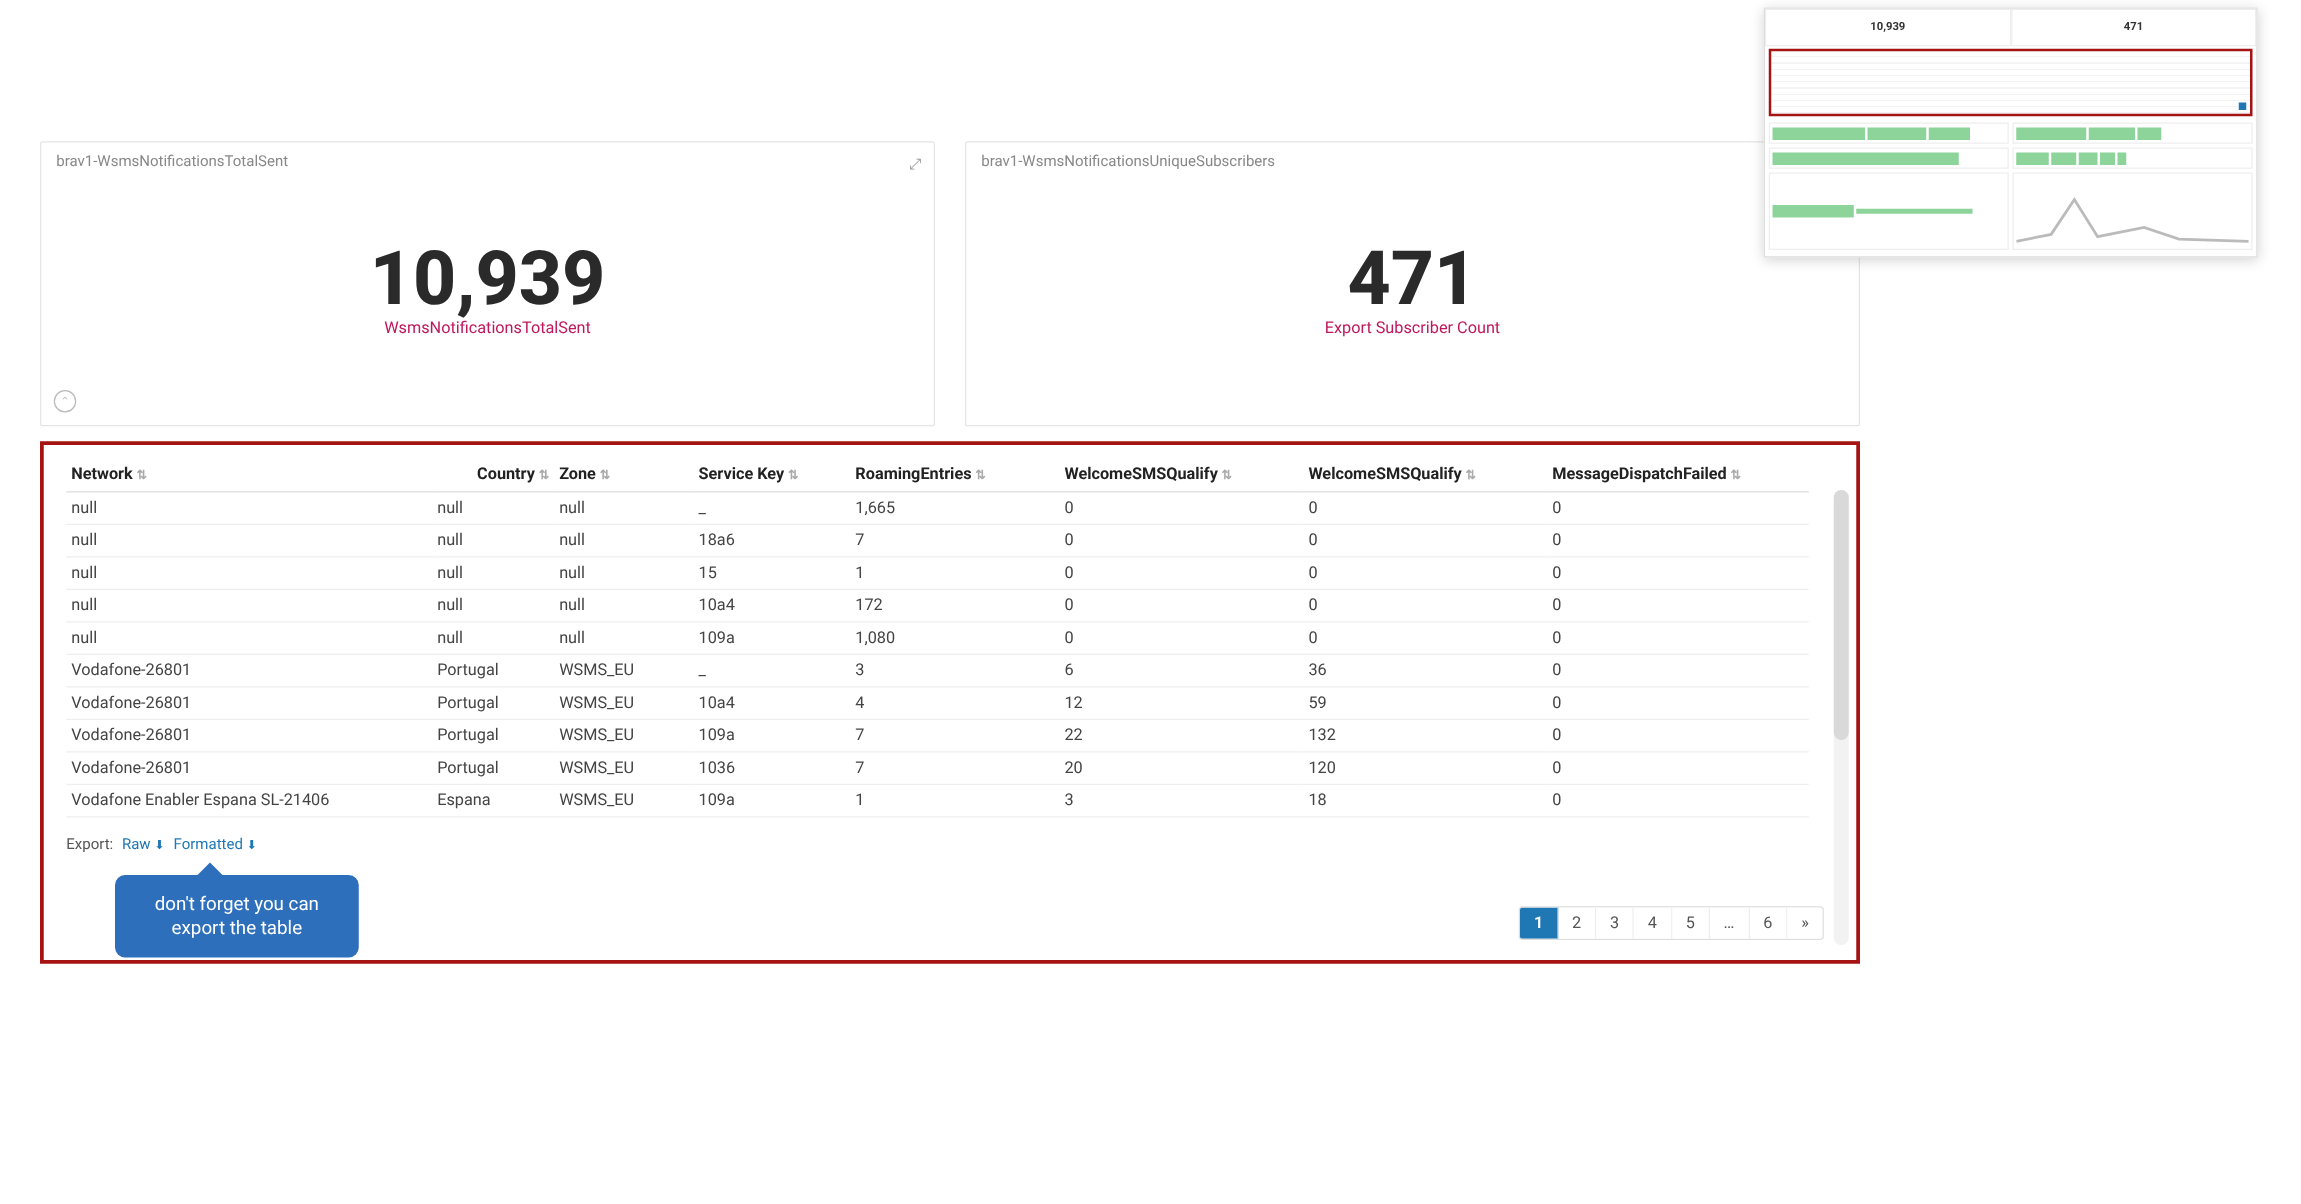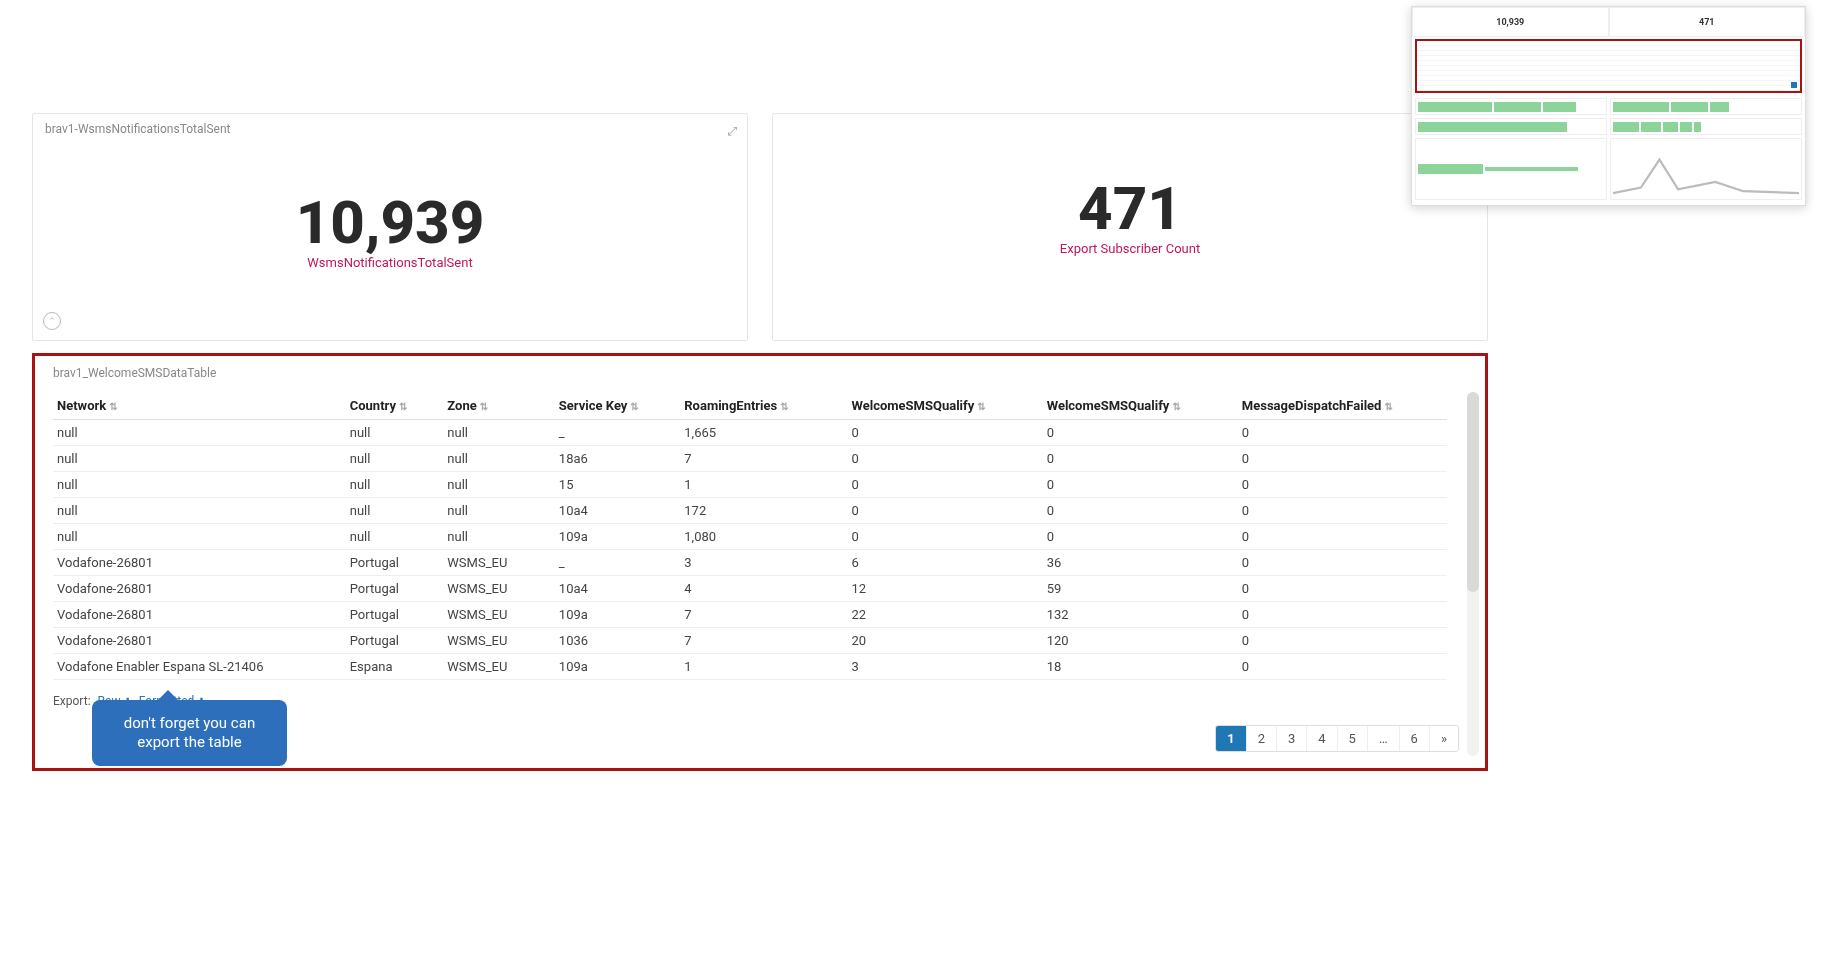--- a/index.html
+++ b/index.html
@@ -186,20 +186,21 @@
   <div class="kpi-card">
     <div class="card-title">brav1-WsmsNotificationsTotalSent</div>
     <span class="expand-icon">⤢</span>
     <div class="kpi-center">
       <div class="kpi-value">10,939</div>
       <div class="kpi-sub">WsmsNotificationsTotalSent</div>
     </div>
     <div class="round-icon">⌃</div>
   </div>
   <div class="kpi-card">
+    <div class="card-title">brav1-WsmsNotificationsUniqueSubscribers</div>
     <div class="kpi-center">
       <div class="kpi-value">471</div>
       <div class="kpi-sub">Export Subscriber Count</div>
     </div>
   </div>
 </div>
 
 <div class="minimap">
   <div class="mm-kpis">
     <div>10,939</div>
@@ -233,27 +234,26 @@
       </div>
     <div>
         <svg width="100%" height="100%" viewBox="0 0 100 30">
           <polyline points="0,28 15,25 25,10 35,26 55,22 70,27 100,28" fill="none" stroke="#bbb" stroke-width="1.2"></polyline>
         </svg>
       </div>
   </div>
 </div>
 
 <div class="table-card">
-  <div class="card-title">brav1_WelcomeSMSDataTable</div>
 
   <table class="data">
     <thead>
         <tr id="thead-row">
           <th style="width: 21%;"><span>Network</span><span class="sort-icon">⇅</span></th>
-          <th style="width: 7%;"><span>Country</span><span class="sort-icon">⇅</span></th>
+          <th style="width: 7%; text-align: right;"><span>Country</span><span class="sort-icon">⇅</span></th>
           <th style="width: 8%;"><span>Zone</span><span class="sort-icon">⇅</span></th>
           <th style="width: 9%;"><span>Service Key</span><span class="sort-icon">⇅</span></th>
           <th style="width: 12%;"><span>RoamingEntries</span><span class="sort-icon">⇅</span></th>
           <th style="width: 14%;"><span>WelcomeSMSQualify</span><span class="sort-icon">⇅</span></th>
           <th style="width: 14%;"><span>WelcomeSMSQualify</span><span class="sort-icon">⇅</span></th>
           <th style="width: 15%;"><span>MessageDispatchFailed</span><span class="sort-icon">⇅</span></th>
         </tr>
       </thead>
     <tbody id="tbody">
         <tr>

